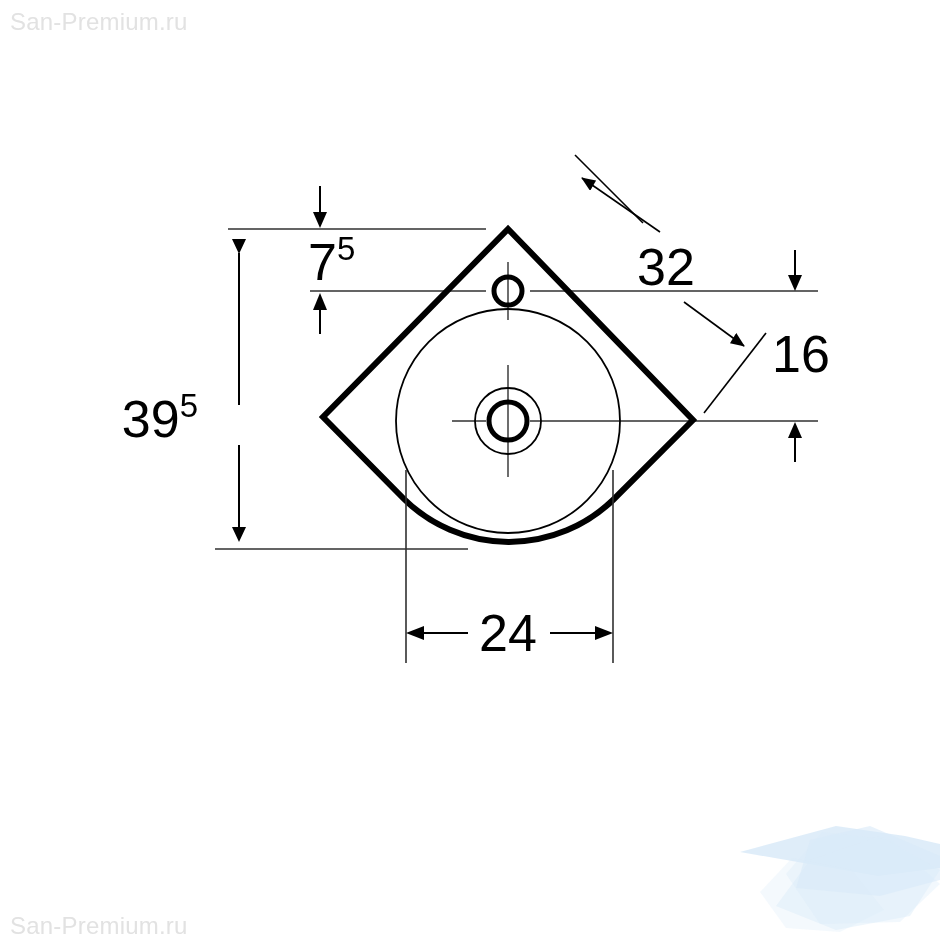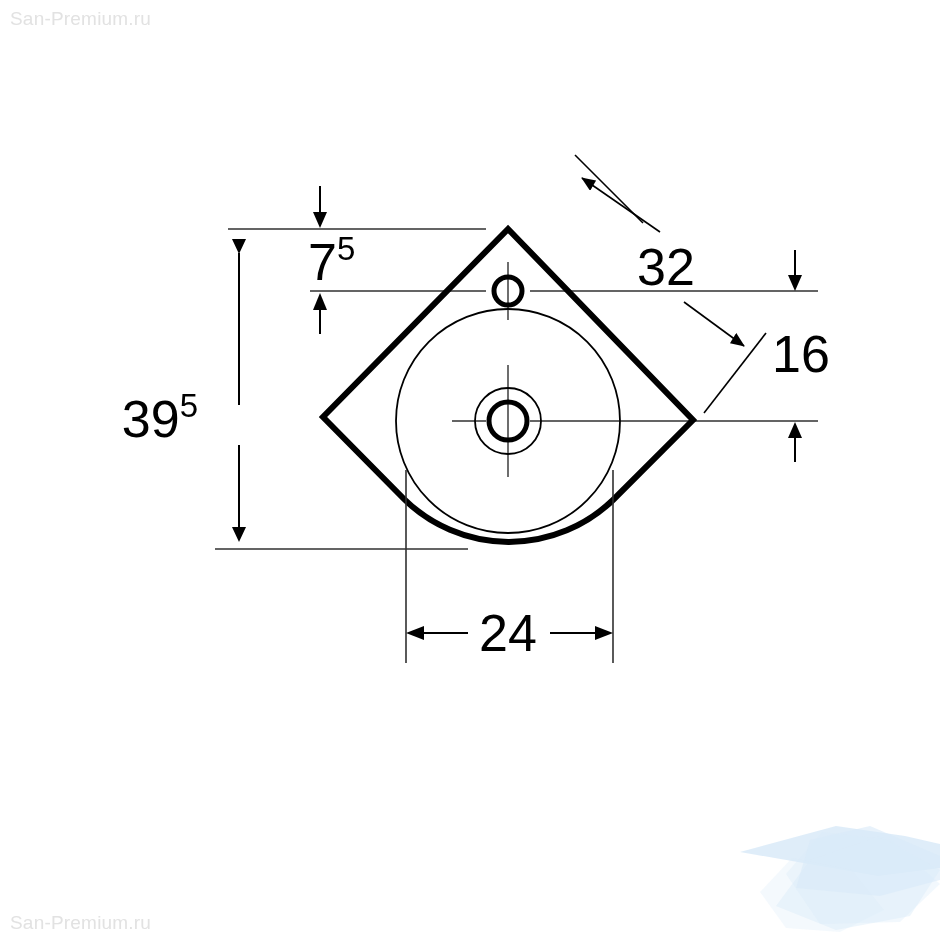--- a/index.html
+++ b/index.html
@@ -18,21 +18,21 @@
     overflow: hidden;
   }
   #drawing {
     position: absolute;
     left: 0;
     top: 0;
   }
   .wm-text {
     position: absolute;
     font-family: "Liberation Sans", sans-serif;
-    font-size: 19px;
+    font-size: 24px;
     color: #e2e2e2;
     letter-spacing: 0.2px;
     white-space: nowrap;
     user-select: none;
   }
   #wm-top { left: 10px; top: 8px; }
   #wm-bottom { left: 10px; top: 912px; }
 </style>
 </head>
 <body>

